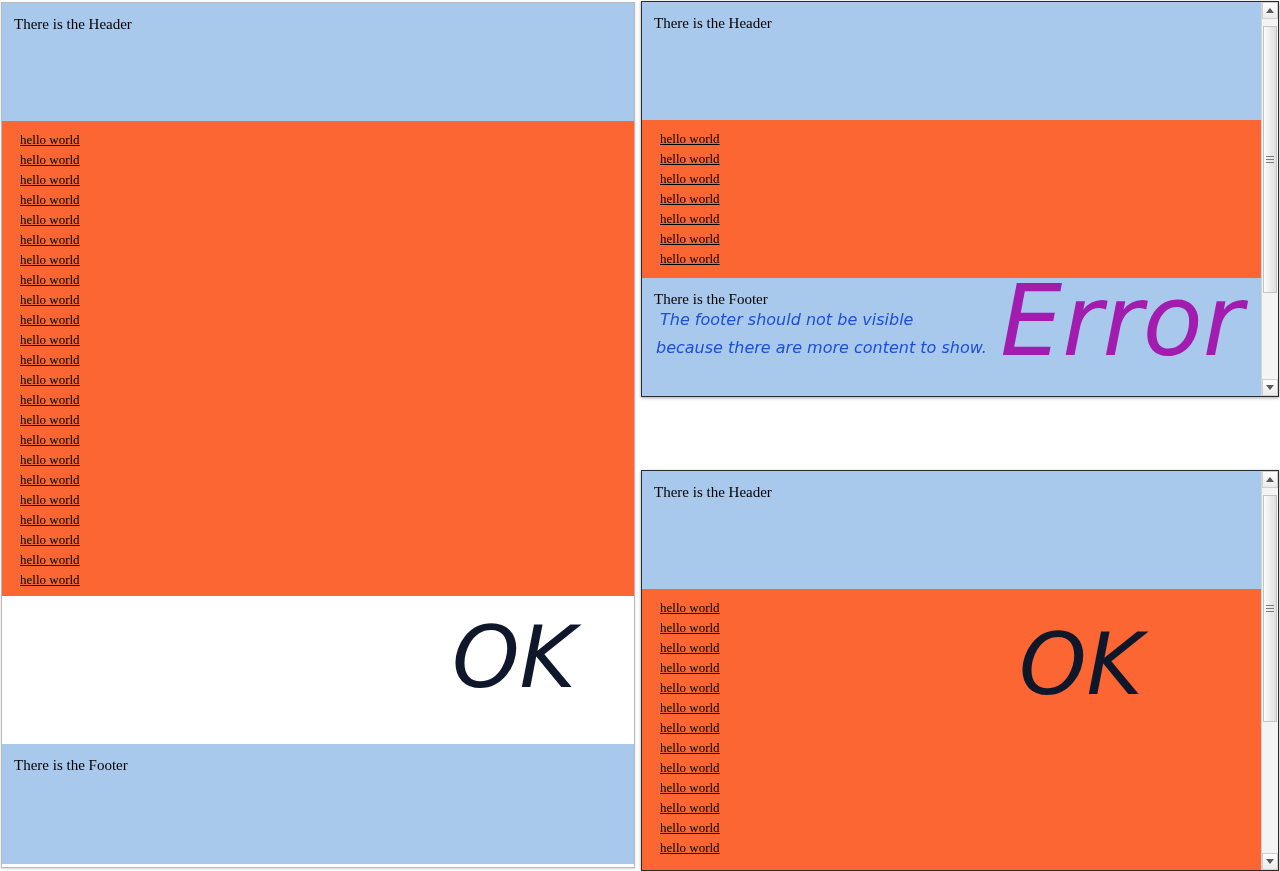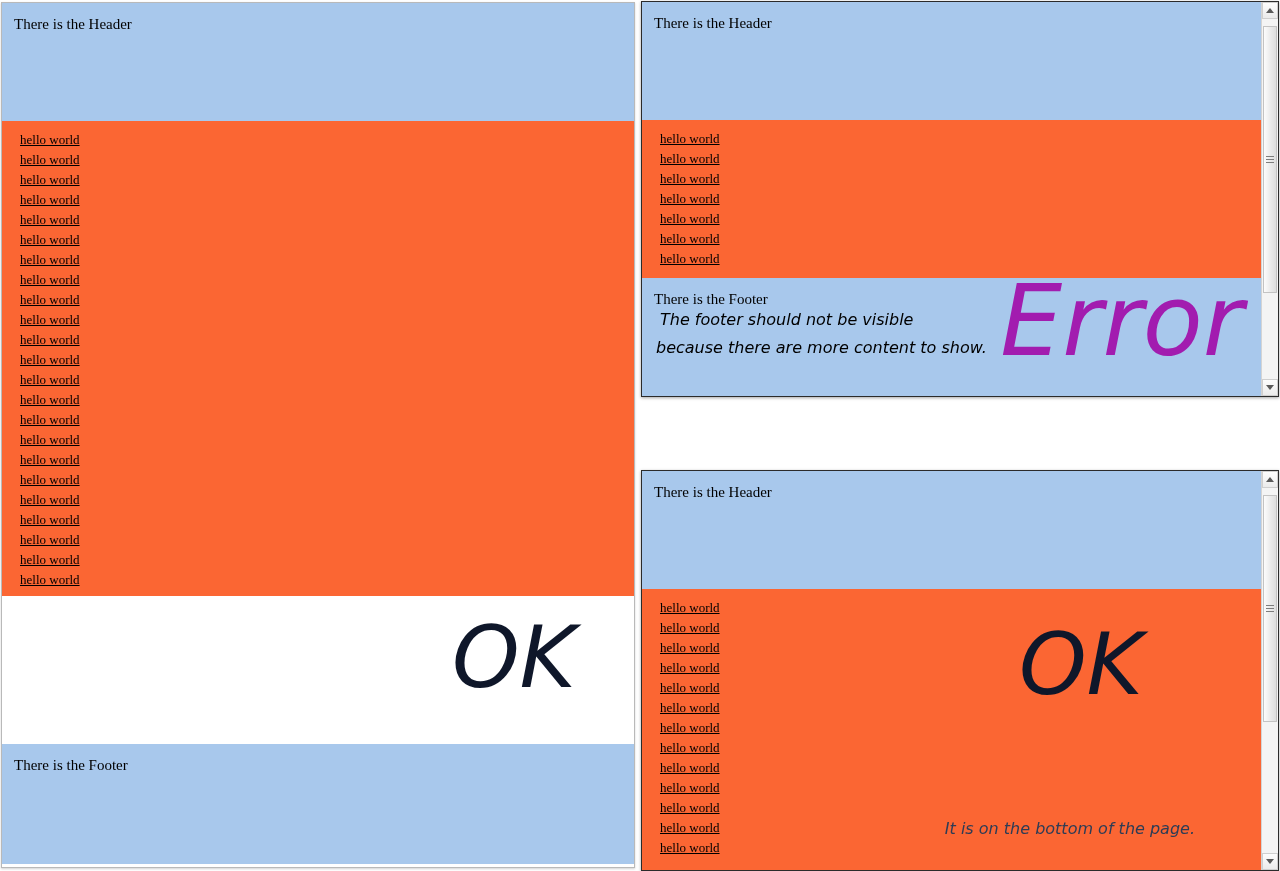--- a/index.html
+++ b/index.html
@@ -95,21 +95,21 @@
 
   .note {
     position: absolute;
     font-family: "DejaVu Sans", "Liberation Sans", sans-serif;
     font-style: italic;
     font-size: 16px;
     line-height: 28px;
     white-space: nowrap;
     pointer-events: none;
   }
-  .note-error { color: #000000; }
+  .note-error { color: #1d4ed8; }
   .note-ok    { color: #2e3c55; }
 
   
   .scrollbar {
     position: absolute;
     top: 0;
     right: 0;
     width: 17px;
     height: 100%;
     background: #f0f0f0;
@@ -289,21 +289,20 @@
             <div class="hello">hello world</div>
             <div class="hello">hello world</div>
             <div class="hello">hello world</div>
             <div class="hello">hello world</div>
             <div class="hello">hello world</div>
             <div class="hello">hello world</div>
           </div>
 
         <div class="stamp stamp-ok" style="font-size:86px; right:118px; top:32px;">OK</div>
 
-        <div class="note note-ok" style="right:66px; top:226px;">It is on the bottom of the page.</div>
       </div>
 
     </div>
 
     <div class="scrollbar">
       <div class="sb-btn up">
         <span class="sb-arrow up"></span>
       </div>
       <div class="sb-track">
         <div class="sb-thumb" style="top:2%; height:62%;">

